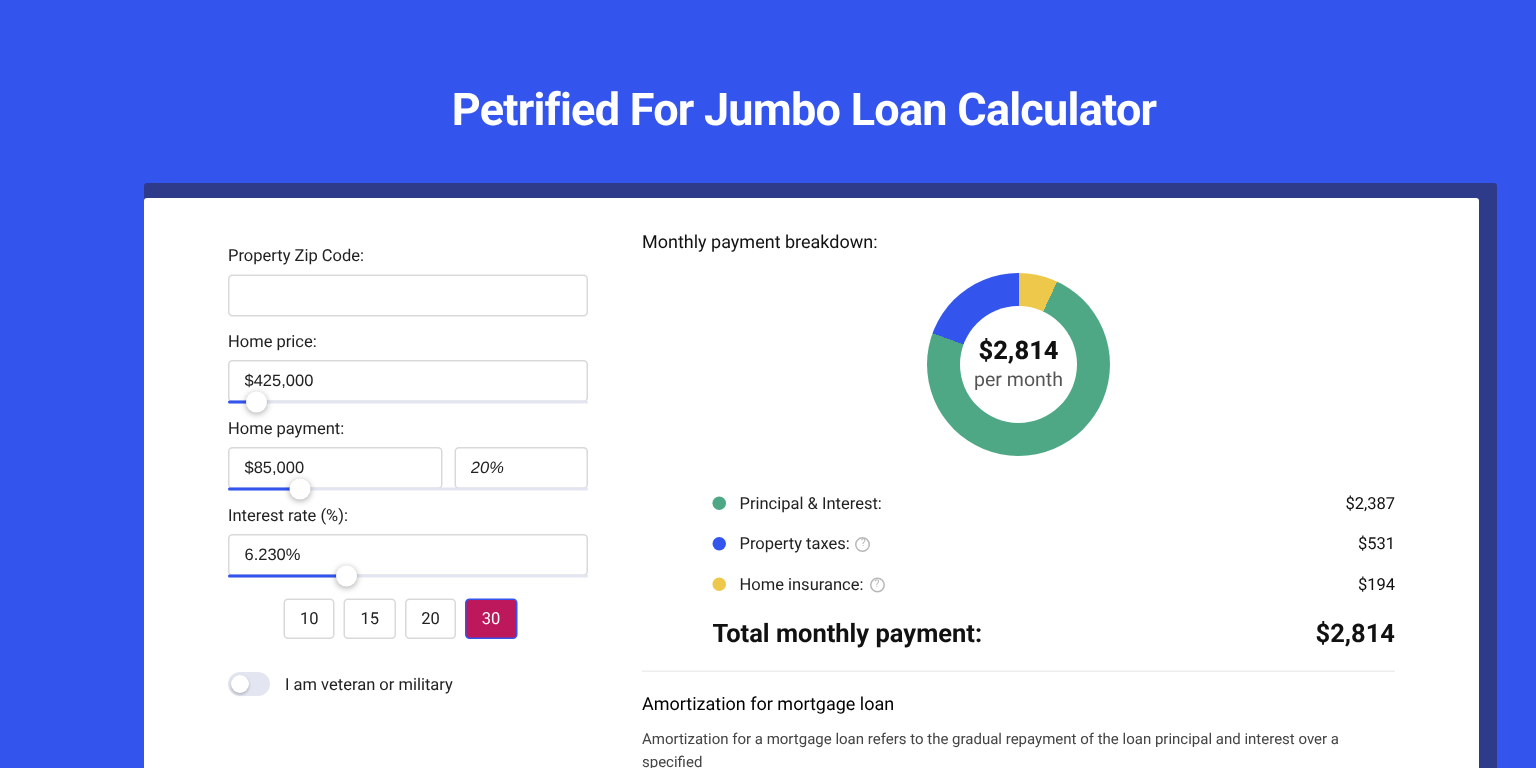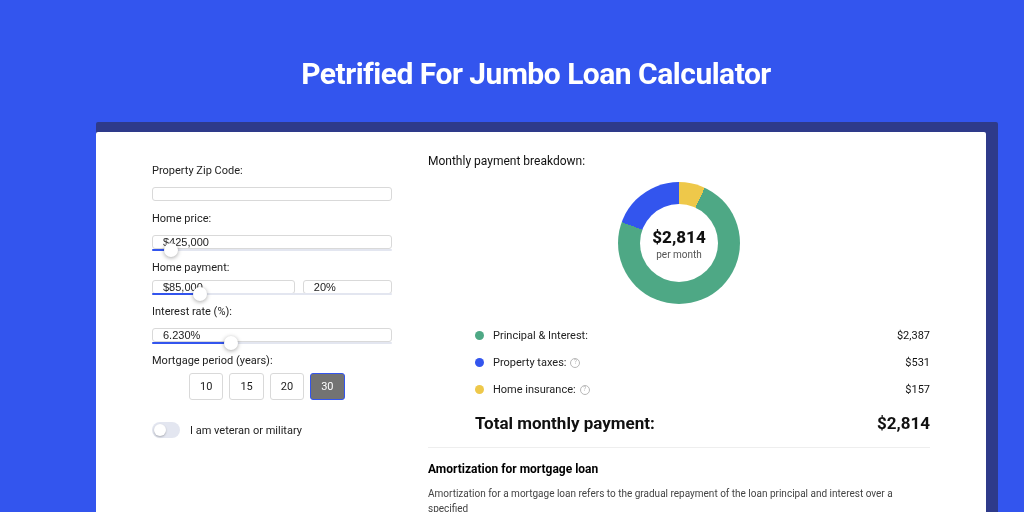--- a/index.html
+++ b/index.html
@@ -43,21 +43,21 @@
     position: relative;
   }
   .field-label {
     font-size: 11px;
     color: #222;
     margin-bottom: 6px;
     margin-top: 10px;
   }
   .text-input {
     width: 100%;
-    height: 14px;
+    height: 28px;
     border: 1px solid #d9d9d9;
     border-radius: 3px;
     padding: 0 10px;
     font-size: 11px;
     color: #222;
     background: #fff;
   }
   .slider-track {
     position: relative;
     height: 2px;
@@ -75,36 +75,36 @@
     position: absolute;
     top: 50%;
     width: 14px; height: 14px;
     background: #fff;
     border-radius: 50%;
     box-shadow: 0 1px 4px rgba(0,0,0,0.35);
     transform: translate(-50%, -50%);
   }
   .row { display: flex; gap: 8px; }
   .row .text-input:first-child { flex: 1.8; }
-  .row .text-input:last-child { flex: 1; }
-  .period-row { display: flex; gap: 6px; margin-top: 2px; padding-left: 37px; }
+  .row .text-input:last-child { flex: 1; font-style: italic; }
+  .period-row { display: flex; gap: 6px; margin-top: 14px; padding-left: 37px; }
   .period-btn {
     flex: 0 0 auto;
     padding: 6px 10px;
     border: 1px solid #d9d9d9;
     border-radius: 3px;
     font-size: 11px;
     color: #222;
     background: #fff;
     cursor: pointer;
     min-width: 34px;
     text-align: center;
   }
   .period-btn.active {
-    background: #737373;
+    background: #be185d;
     color: #fff;
     border-color: #3355ee;
   }
   .toggle-row {
     display: flex;
     align-items: center;
     gap: 10px;
     margin-top: 22px;
   }
   .toggle {
@@ -153,21 +153,21 @@
     border-radius: 50%;
   }
   .donut-center {
     position: absolute;
     left: 0; right: 0; top: 50%;
     transform: translateY(-50%);
     text-align: center;
     z-index: 2;
   }
   .donut-amount { font-size: 17px; font-weight: 800; color: #111; }
-  .donut-sub { font-size: 10px; color: #555; margin-top: 2px; }
+  .donut-sub { font-size: 13px; color: #555; margin-top: 2px; }
   .legend { margin-top: 6px; margin-left: 47px; }
   .legend-row {
     display: flex;
     align-items: center;
     padding: 7px 0;
     font-size: 11px;
     color: #222;
   }
   .legend-dot {
     width: 9px; height: 9px;
@@ -189,21 +189,21 @@
   .legend-total {
     display: flex;
     padding: 9px 0 6px 0;
     border-top: 1px solid transparent;
     font-size: 17px;
     font-weight: 700;
     color: #111;
   }
   .legend-total .label { flex: 1; }
   .divider { height: 1px; background: #eee; margin: 8px 0 14px 0; }
-  .amort-title { font-size: 12px; font-weight: 700; margin-bottom: 10px; }
+  .amort-title { font-size: 12px; font-weight: 400; margin-bottom: 10px; }
   .amort-text { font-size: 10px; color: #444; line-height: 1.5; }
 </style>
 </head>
 <body>
 
 <h1 class="page-title">Petrified For Jumbo Loan Calculator</h1>
 
 <div class="outer-panel">
   <div class="inner-panel">
 
@@ -229,21 +229,20 @@
         <div class="slider-thumb" style="left:20%"></div>
       </div>
 
       <div class="field-label">Interest rate (%):</div>
       <input class="text-input" value="6.230%" style="">
       <div class="slider-track">
         <div class="slider-fill" style="width:33%"></div>
         <div class="slider-thumb" style="left:33%"></div>
       </div>
 
-      <div class="field-label">Mortgage period (years):</div>
       <div class="period-row">
         <div class="period-btn">10</div>
         <div class="period-btn">15</div>
         <div class="period-btn">20</div>
         <div class="period-btn active">30</div>
       </div>
 
       <div class="toggle-row">
         <div class="toggle"></div>
         <div class="toggle-label">I am veteran or military</div>
@@ -277,21 +276,21 @@
               <span class="info-icon">?</span>
             </span>
           <span class="legend-value">$531</span>
         </div>
         <div class="legend-row">
           <span class="legend-dot" style="background:#eec84a"></span>
           <span class="legend-label">
               <span>Home insurance:</span> 
               <span class="info-icon">?</span>
             </span>
-          <span class="legend-value">$157</span>
+          <span class="legend-value">$194</span>
         </div>
         <div class="legend-total">
           <span class="label">Total monthly payment:</span>
           <span>$2,814</span>
         </div>
       </div>
 
       <div class="divider"></div>
 
       <div class="amort-title">Amortization for mortgage loan</div>

